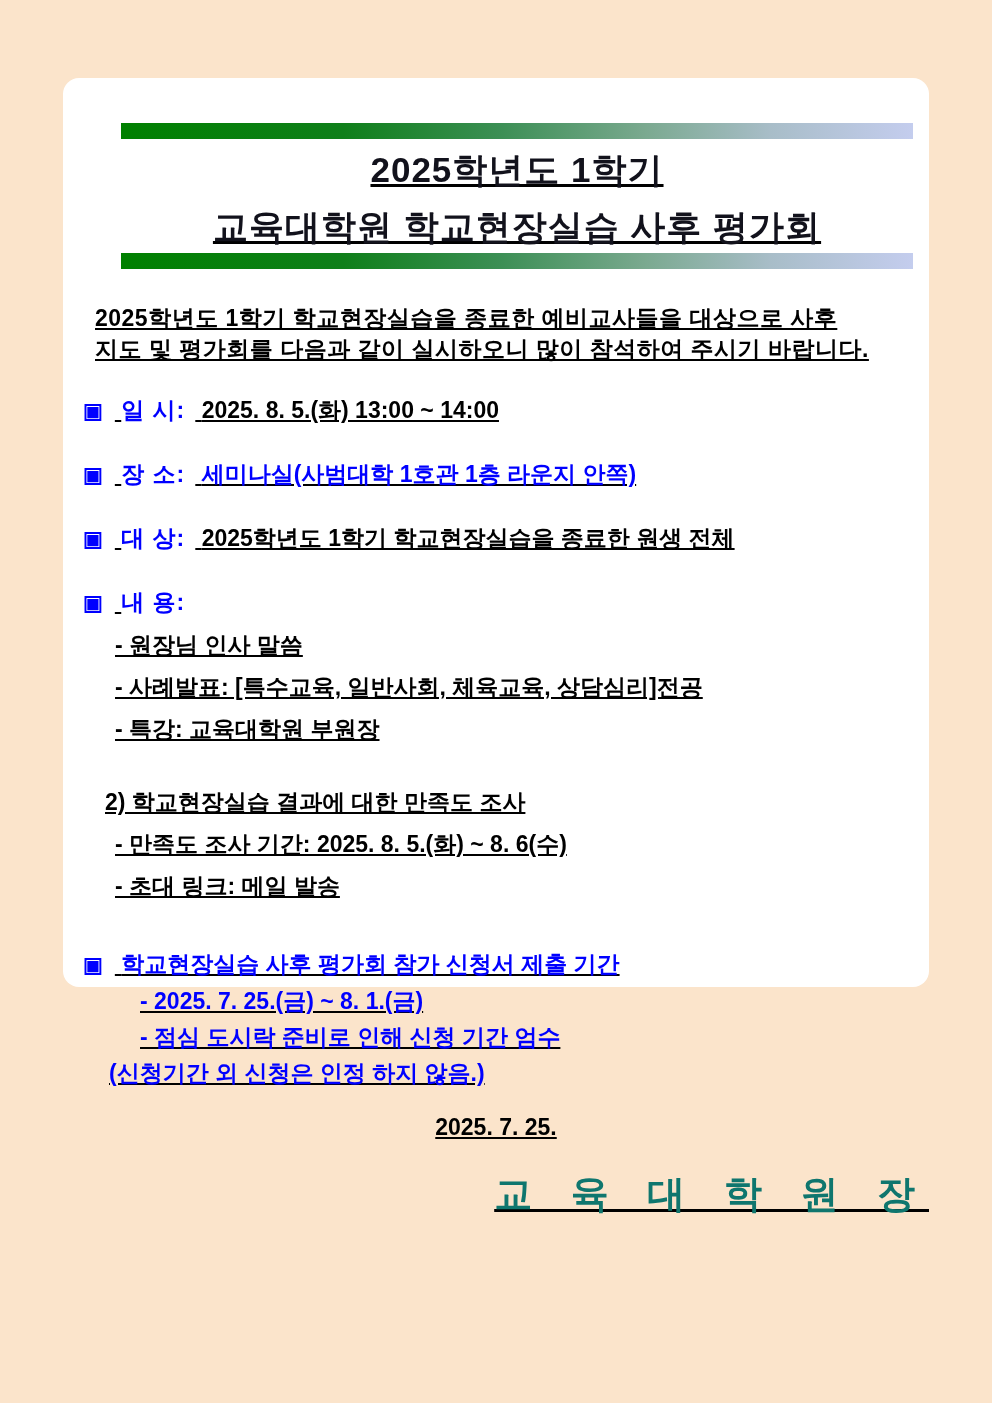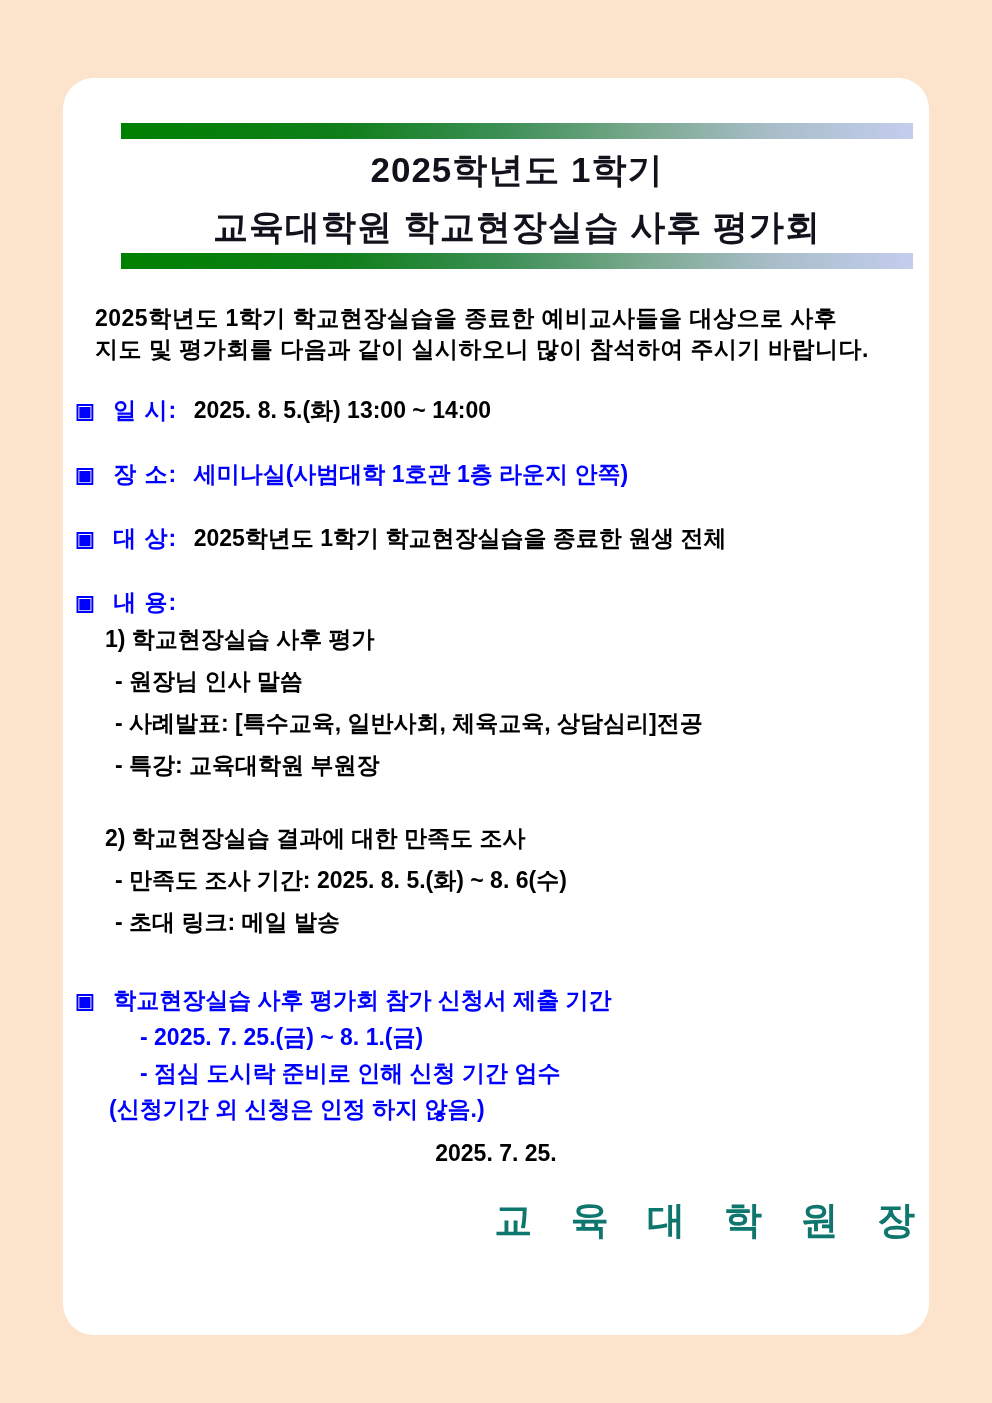--- a/index.html
+++ b/index.html
@@ -13,24 +13,25 @@
     font-family: "Liberation Sans", sans-serif;
     font-weight: bold;
     position: relative;
     overflow: hidden;
   }
   .card {
     position: absolute;
     left: 63px;
     top: 78px;
     width: 866px;
-    height: 1257px;
+    height: 909px;
     background: #ffffff;
-    border-radius: 31px;
+    border-radius: 16px;
     box-sizing: border-box;
+    text-decoration: underline;
   }
   .title-block {
     margin: 45px 16px 0 58px;
   }
   .grad-bar {
     height: 16px;
     background: linear-gradient(90deg, #008000 0%, #0f7f1a 28%, #3c8f55 48%, #7aa98f 66%, #a8bdc8 82%, #c4cdee 100%);
   }
   .title-line1 {
     font-size: 35px;
@@ -47,21 +48,21 @@
     letter-spacing: 1px;
   }
   .intro {
     margin: 34px 24px 0 32px;
     font-size: 23px;
     line-height: 31px;
     color: #000000;
     letter-spacing: 0.5px;
   }
   .row {
-    padding-left: 12px;
+    padding-left: 20px;
     font-size: 23px;
     line-height: 30px;
     white-space: nowrap;
   }
   .blue { color: #0000ff; }
   .black { color: #000000; }
   .marker {
     display: inline-block;
     margin-right: 12px;
     font-size: 21px;
@@ -97,21 +98,21 @@
     margin-top: 6px;
   }
   .submission-note {
     padding-left: 46px;
     font-size: 23px;
     line-height: 30px;
     color: #0000ff;
     margin-top: 6px;
   }
   .issue-date {
-    margin-top: 14px;
+    margin-top: 24px;
     text-align: center;
     font-size: 23px;
     line-height: 30px;
     color: #000000;
   }
   .signature {
     margin-top: 30px;
     text-align: right;
     font-size: 38px;
     line-height: 44px;
@@ -153,21 +154,20 @@
     <span class="label blue">대 상:</span>
     <span class="black">2025학년도 1학기 학교현장실습을 종료한 원생 전체</span>
   </div>
 
   <div class="row mt-bullet">
     <span class="marker blue">▣</span>
     <span class="label blue">내 용:</span>
   </div>
 
   <div>
-    <div class="group-heading">1) 학교현장실습 사후 평가</div>
     <div class="group-item">- 원장님 인사 말씀</div>
     <div class="group-item">- 사례발표: [특수교육, 일반사회, 체육교육, 상담심리]전공</div>
     <div class="group-item">- 특강: 교육대학원 부원장</div>
   </div>
 
   <div>
     <div class="group-heading gap-group">2) 학교현장실습 결과에 대한 만족도 조사</div>
     <div class="group-item">- 만족도 조사 기간: 2025. 8. 5.(화) ~ 8. 6(수)</div>
     <div class="group-item">- 초대 링크: 메일 발송</div>
   </div>

